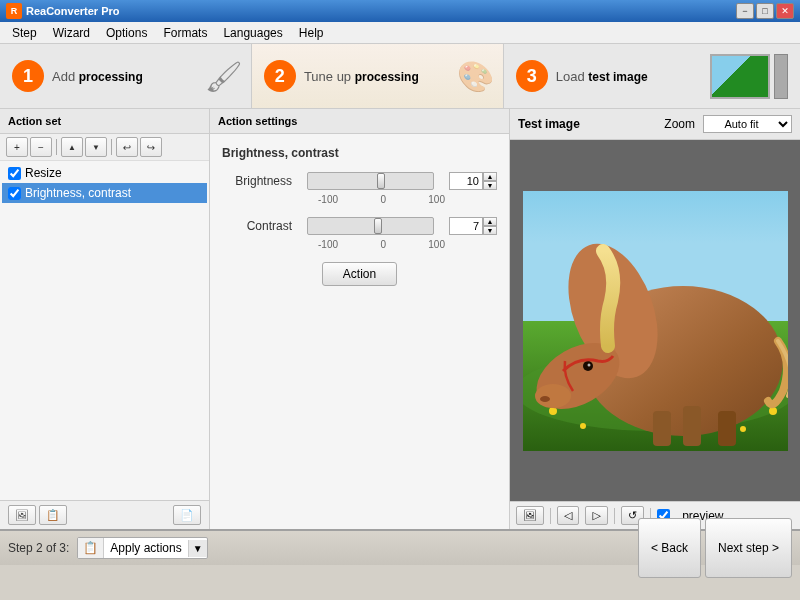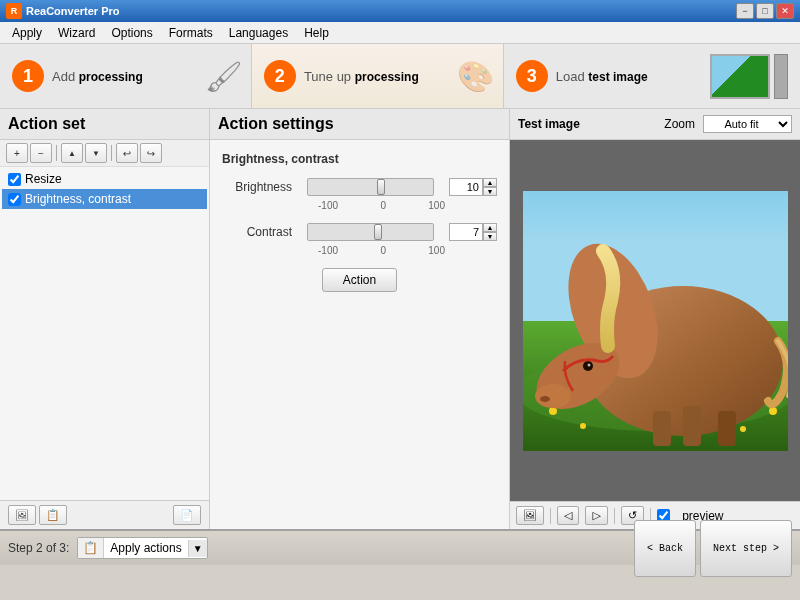--- a/index.html
+++ b/index.html
@@ -77,21 +77,21 @@
     .panel-left {
       width: 210px;
       background: #f5f5f5;
       border-right: 1px solid #ccc;
       display: flex;
       flex-direction: column;
     }
     .panel-title {
       padding: 6px 8px;
       font-weight: bold;
-      font-size: 16px;
+      font-size: 11px;
       background: #e8e8e8;
       border-bottom: 1px solid #ccc;
     }
     .toolbar-row {
       display: flex;
       align-items: center;
       padding: 3px 6px;
       gap: 2px;
       border-bottom: 1px solid #ddd;
       background: #efefef;
@@ -290,42 +290,41 @@
     .apply-icon { padding: 3px 5px; font-size: 12px; background: #f0f0f0; border-right: 1px solid #ccc; }
     .apply-text { padding: 3px 6px; font-size: 12px; flex: 1; }
     .apply-arrow { padding: 3px 4px; background: #e8e8e8; border-left: 1px solid #ccc; font-size: 10px; cursor: pointer; }
     .nav-buttons { display: flex; gap: 4px; }
     .nav-btn {
       padding: 22px 12px;
       background: linear-gradient(to bottom, #fdfdfd, #d8d8d8);
       border: 1px solid #aaa;
       border-radius: 3px;
       cursor: pointer;
-      font-size: 10px;
-      font-family: Liberation Mono, monospace;
+      font-size: 12px;
     }
     .value-spin-group { display: flex; align-items: stretch; }
   </style>
 </head>
 <body>
 
 <div class="title-bar">
   <div class="title-bar-left">
     <div class="title-bar-icon">R</div>
     <span>ReaConverter Pro</span>
   </div>
   <div class="title-bar-controls">
     <div class="title-btn">−</div>
     <div class="title-btn">□</div>
     <div class="title-btn close">✕</div>
   </div>
 </div>
 
 <div class="menu-bar">
-  <span class="menu-item">Apply</span>
+  <span class="menu-item">Step</span>
   <span class="menu-item">Wizard</span>
   <span class="menu-item">Options</span>
   <span class="menu-item">Formats</span>
   <span class="menu-item">Languages</span>
   <span class="menu-item">Help</span>
 </div>
 
 <div class="step-header">
   <div class="step-section">
     <div class="step-num">1</div>

